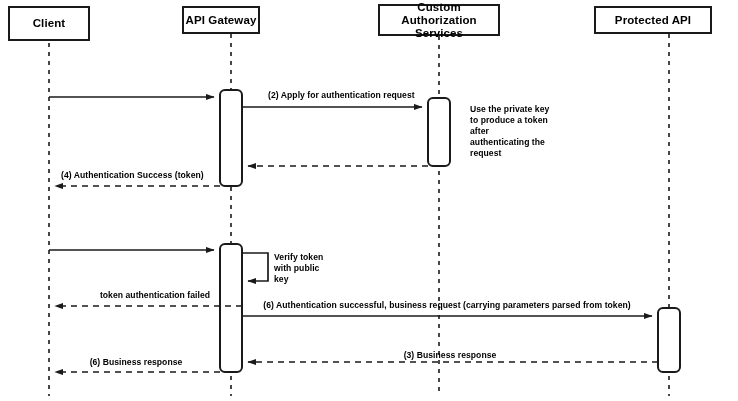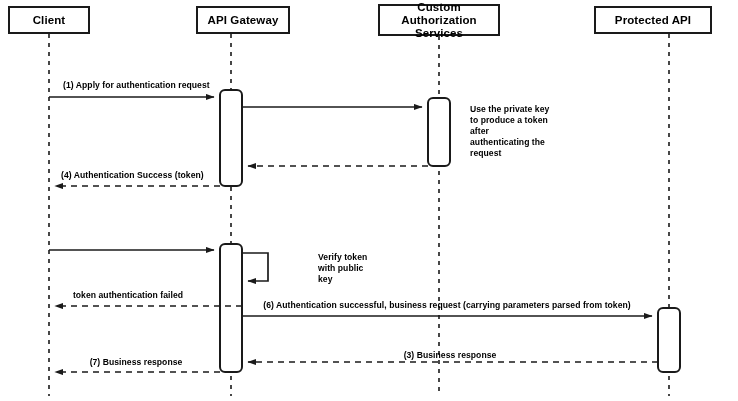--- a/index.html
+++ b/index.html
@@ -65,32 +65,31 @@
   }
   .self-note {
     position: absolute;
     font-size: 8.6px;
     font-weight: bold;
     color: #000000;
     line-height: 11px;
     letter-spacing: 0.05px;
     z-index: 5;
     white-space: nowrap;
-    margin-left: 44px;
   }
 </style>
 </head>
 <body>
 
 <div id="diagram">
 
-  <div class="actor-box" style="left:8px; top:6px; width:82px; height:28px;">
+  <div class="actor-box" style="left:8px; top:6px; width:82px; height:35px;">
     <span>Client</span>
   </div>
-  <div class="actor-box" style="left:196px; top:6px; width:94px; height:28px;">
+  <div class="actor-box" style="left:182px; top:6px; width:78px; height:28px;">
     <span>API Gateway</span>
   </div>
   <div class="actor-box" style="left:378px; top:4px; width:122px; height:32px;">
     <span>Custom Authorization Services</span>
   </div>
   <div class="actor-box" style="left:594px; top:6px; width:118px; height:28px;">
     <span>Protected API</span>
   </div>
 
   <svg class="layer" viewBox="0 0 738 401">
@@ -134,23 +133,23 @@
       <line x1="242" y1="306" x2="55" y2="306" stroke-dasharray="6,5" marker-end="url(#arrowL)"></line>
 
       <line x1="242" y1="316" x2="652" y2="316" marker-end="url(#arrowR)"></line>
 
       <line x1="658" y1="362" x2="248" y2="362" stroke-dasharray="6,5" marker-end="url(#arrowL)"></line>
 
       <line x1="220" y1="372" x2="55" y2="372" stroke-dasharray="6,5" marker-end="url(#arrowL)"></line>
     </g>
   </svg>
 
-  <div class="msg-label" style="left:63px; top:80px;">(1) Apply for authentication request</div>
+  <div class="msg-label" style="left:268px; top:90px;">(2) Apply for authentication request</div>
   <div class="msg-label" style="left:61px; top:170px;">(4) Authentication Success (token)</div>
   <div class="self-note" style="left:274px; top:252px; width:56px; white-space:normal;">Verify token with public key</div>
-  <div class="msg-label center" style="left:128px; top:290px;">token authentication failed</div>
+  <div class="msg-label center" style="left:155px; top:290px;">token authentication failed</div>
   <div class="msg-label center" style="left:447px; top:300px;text-align:right;">(6) Authentication successful, business request (carrying parameters parsed from token)</div>
   <div class="msg-label center" style="left:450px; top:350px;">(3) Business response</div>
-  <div class="msg-label center" style="left:136px; top:357px;">(7) Business response</div>
+  <div class="msg-label center" style="left:136px; top:357px;">(6) Business response</div>
 
   <div class="note-text" style="left:459px; top:104px;">Use the private key to produce a token after authenticating the request</div>
 
 </div>
 
 </body></html>

